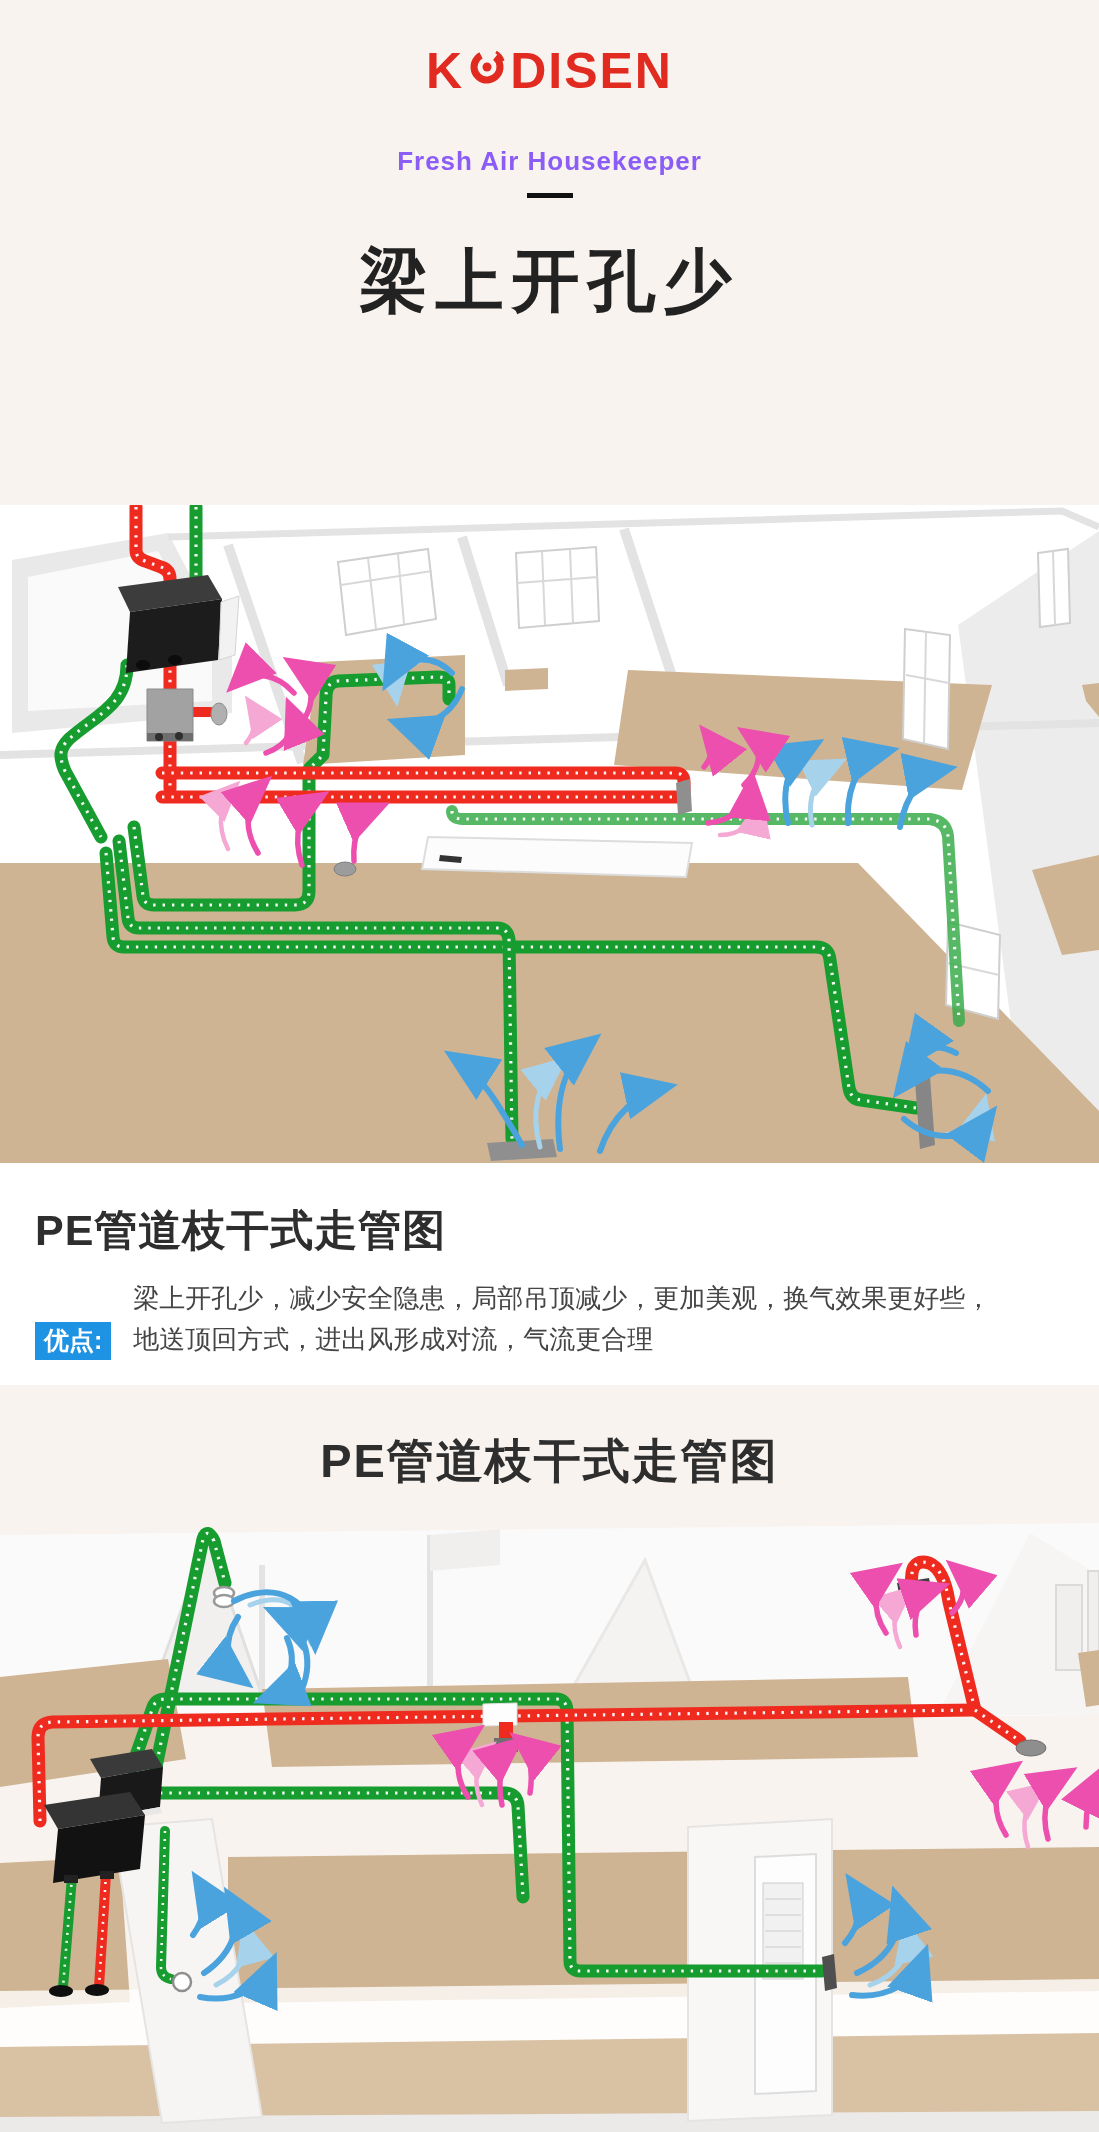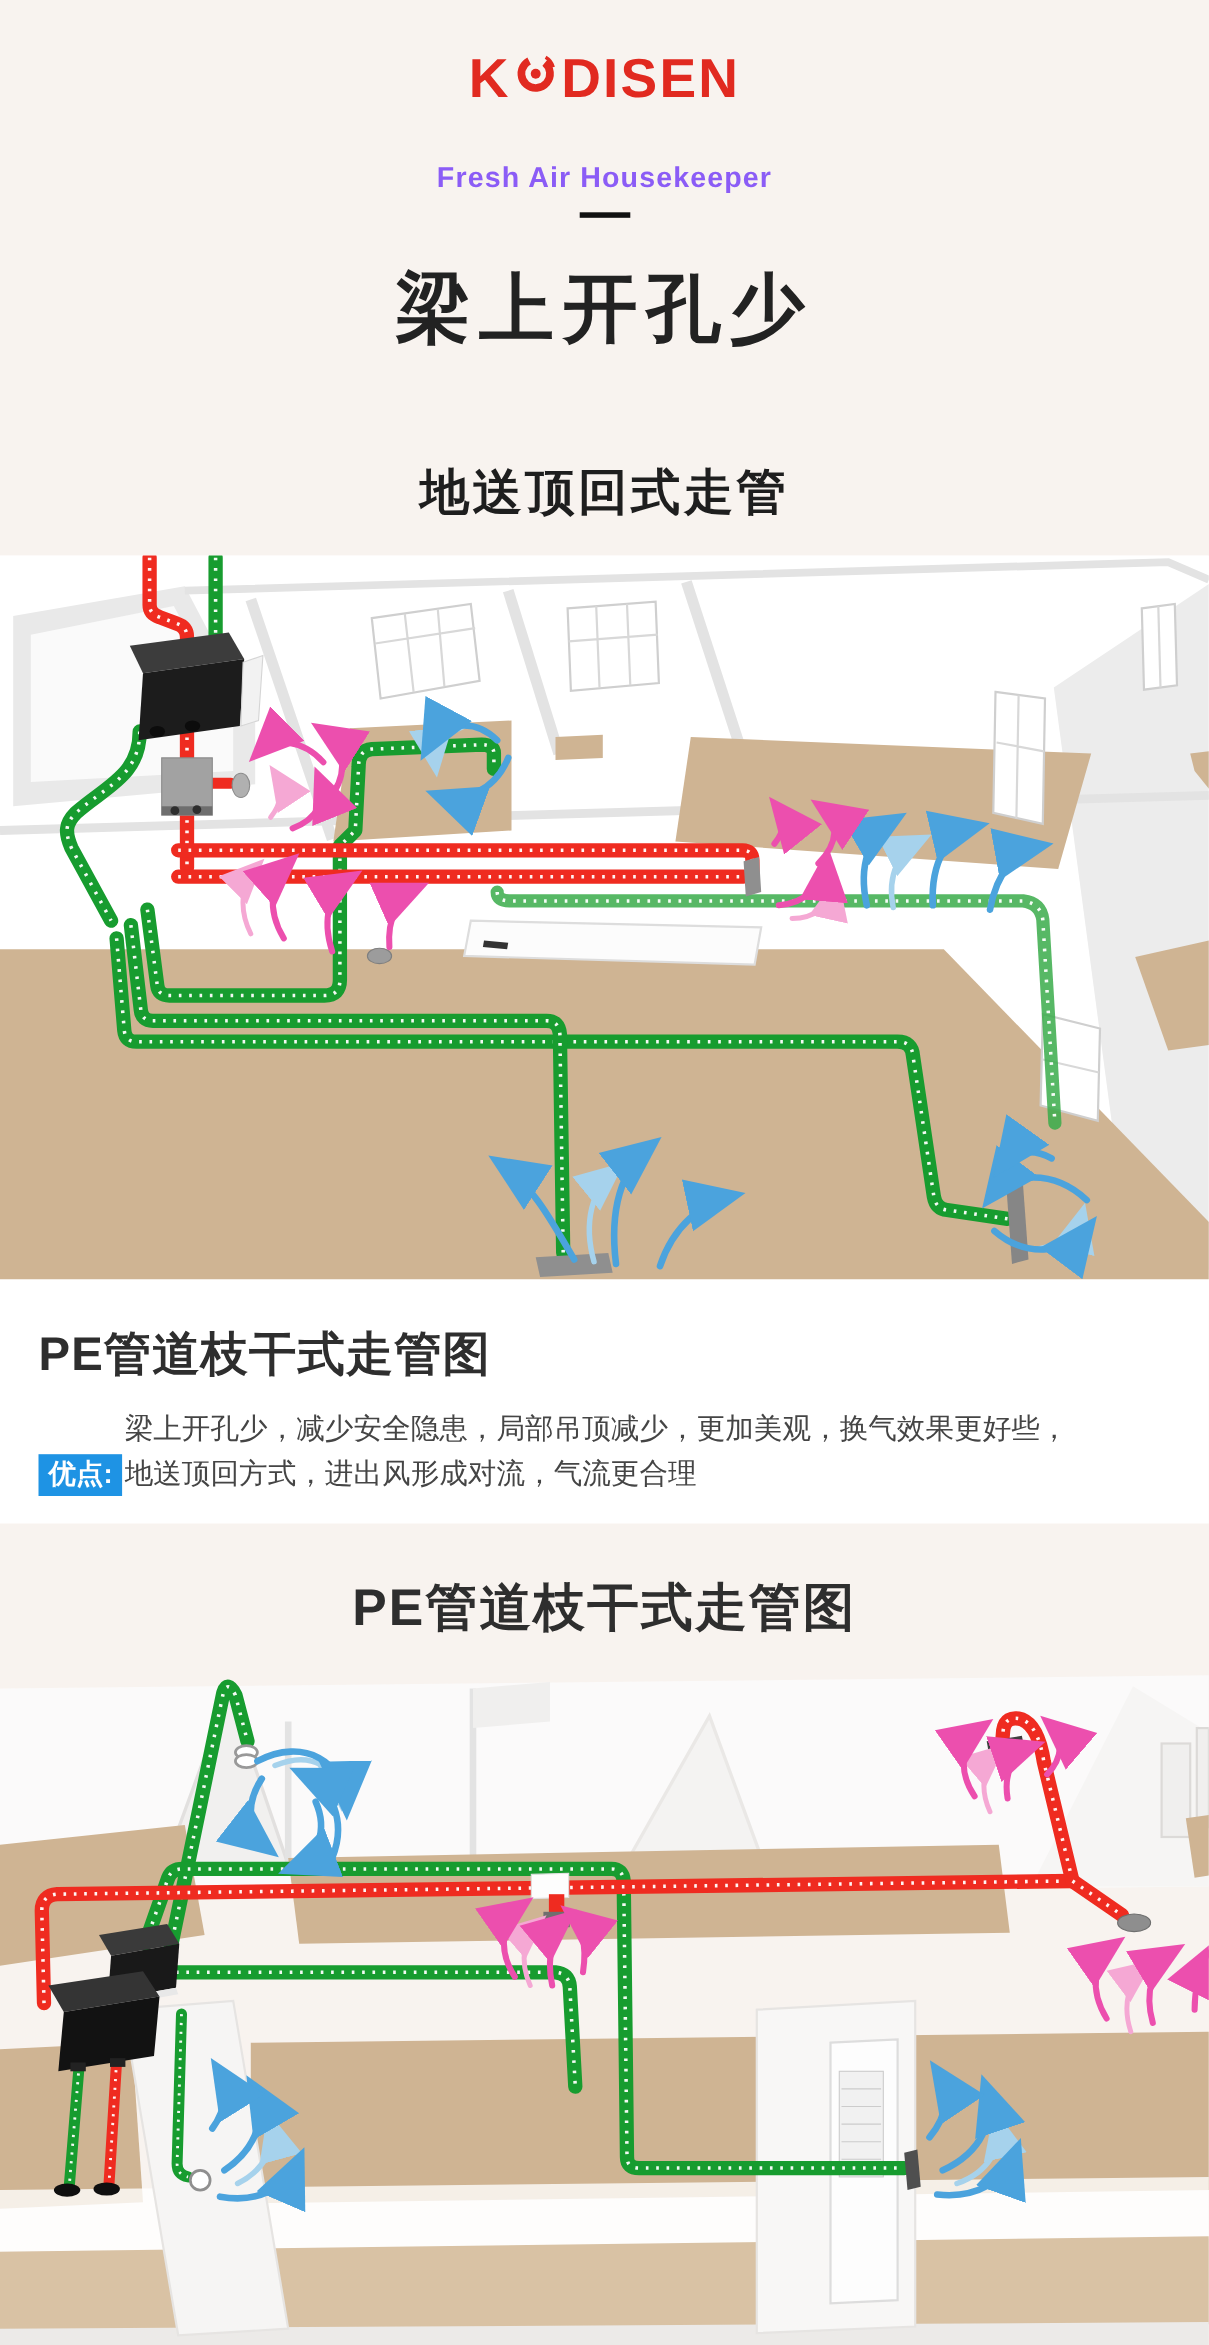--- a/index.html
+++ b/index.html
@@ -12,21 +12,21 @@
   .subtitle{position:absolute;top:146px;left:0;width:100%;text-align:center;font-size:26px;font-weight:bold;letter-spacing:1px;color:#8b5cf6;}
   .dash{position:absolute;top:193px;left:527px;width:46px;height:5px;background:#111;}
   .main-title{position:absolute;top:236px;left:0;width:100%;text-align:center;font-size:68px;font-weight:800;letter-spacing:8px;color:#222;}
   .sub-heading{position:absolute;top:418px;left:0;width:100%;text-align:center;font-size:45px;font-weight:700;letter-spacing:3px;color:#1e1e1e;}
   .panel1{position:absolute;top:505px;left:0;width:1099px;height:880px;background:var(--panel_white,#fff);}
   .panel1 svg{display:block;}
   .caption{padding:20px 35px 0 35px;}
   .caption h3{margin:0;font-size:43px;font-weight:700;color:#2e2e2e;letter-spacing:1px;}
   .adv{margin-top:18px;display:flex;align-items:flex-start;}
   .badge{flex:0 0 auto;background:var(--badge_blue,#1e93e4);color:#fff;font-size:25px;font-weight:700;padding:3px 9px 5px 9px;line-height:1.2;margin-top:44px;}
-  .adv-text{margin-left:2px;font-size:26px;color:#454545;line-height:41px;}
+  .adv-text{margin-left:22px;font-size:26px;color:#454545;line-height:41px;}
   .heading2{position:absolute;top:1430px;left:0;width:100%;text-align:center;font-size:47px;font-weight:700;letter-spacing:2px;color:#2e2e2e;}
   .scene2{position:absolute;top:1505px;left:0;}
   
   .duct-g{stroke:var(--duct_green,#179c2f);stroke-width:13;fill:none;stroke-linejoin:round;stroke-linecap:round;}
   .duct-gl{stroke:var(--duct_green_light,#3aab4a);stroke-width:12;fill:none;stroke-linejoin:round;stroke-linecap:round;opacity:.85;}
   .duct-r{stroke:var(--duct_red,#ef2b20);stroke-width:13;fill:none;stroke-linejoin:round;stroke-linecap:round;}
   .pipe{stroke-width:10;}
   .chev{stroke:#fff;stroke-width:3.2;fill:none;stroke-dasharray:2.4 7;stroke-linejoin:round;opacity:.95;}
   .chev-s{stroke:#fff;stroke-width:2.6;fill:none;stroke-dasharray:2 6;opacity:.95;}
   .arw-b{stroke:var(--arrow_blue,#4ba3dd);stroke-width:6;fill:none;stroke-linecap:round;}
@@ -54,21 +54,20 @@
           <path d="M31 8 a15 15 0 0 1 7 9" fill="none" stroke="var(--logo_red,#e12a20)" stroke-width="3"></path>
         </svg>
       </span>
       <span>DISEN</span>
     </div>
   </div>
   <div class="subtitle">Fresh Air Housekeeper</div>
   <div class="dash"></div>
 
   <div class="main-title">梁上开孔少</div>
-  <div class="sub-heading">地送顶回式走管</div>
 
   <div class="panel1">
     <svg width="1099" height="677" viewBox="0 0 1099 677">
       <defs>
         <marker id="mb1" markerWidth="10" markerHeight="10" refX="7" refY="5" orient="auto">
             <path d="M0,1 L9,5 L0,9 Z" fill="#4ba3dd"></path>
           </marker>
         <marker id="mb2" markerWidth="10" markerHeight="10" refX="7" refY="5" orient="auto">
             <path d="M0,1 L9,5 L0,9 Z" fill="#a6d2ec"></path>
           </marker>

